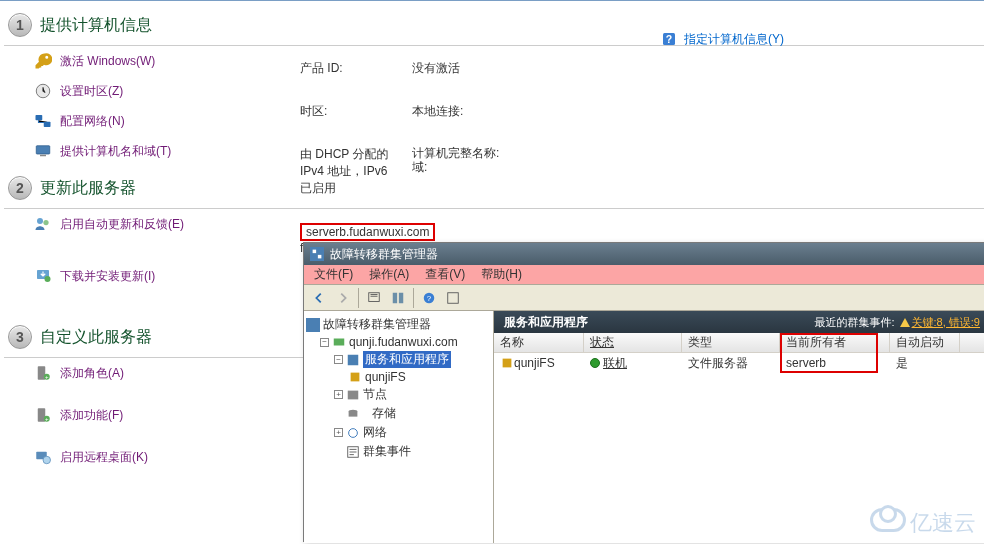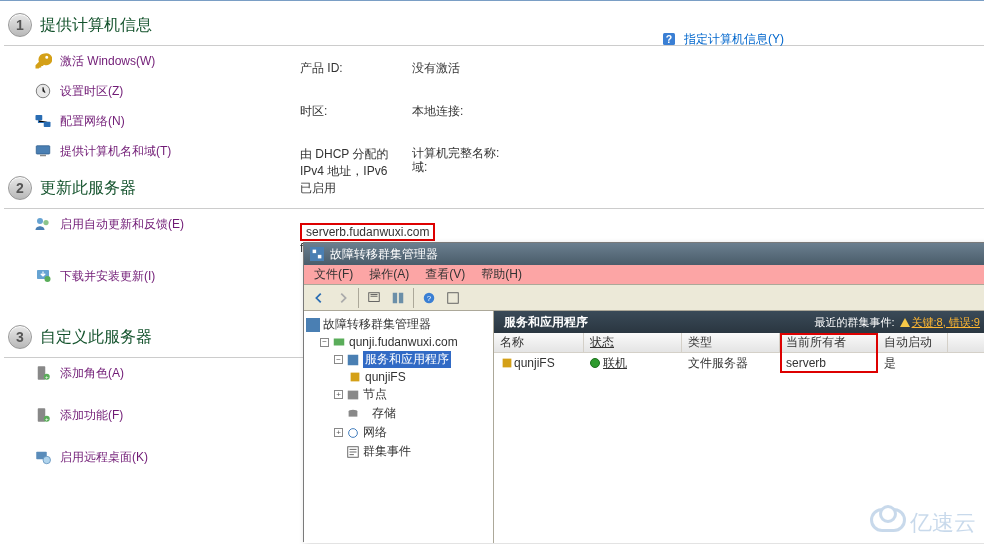--- a/index.html
+++ b/index.html
@@ -45,21 +45,21 @@
 .tree-icon { width:14px; height:14px; display:inline-block; }
 
 .list-panel { flex:1; background:#fff; display:flex; flex-direction:column; }
 .list-header-bar { height:22px; background: linear-gradient(#3a4a58,#2a3640); color:#fff; display:flex; align-items:center; padding:0 10px; justify-content:space-between; }
 .recent-events { font-size:11px; }
 .recent-events a { color:#ffb732; text-decoration:underline; }
 .warn-tri { display:inline-block; width:0; height:0; border-left:5px solid transparent; border-right:5px solid transparent; border-bottom:9px solid #f7c948; vertical-align:middle; margin:0 2px; }
 
 .grid-head { display:flex; height:20px; border-bottom:1px solid #d4d0c8; background:linear-gradient(#fafafa,#e4e4e4); }
 .col { border-right:1px solid #d4d0c8; padding:2px 6px; display:flex; align-items:center; }
-.c-name { width:90px; } .c-state { width:98px;text-decoration:underline; } .c-type { width:98px; } .c-owner { width:98px; } .c-auto { width:70px; }
+.c-name { width:90px; } .c-state { width:98px;text-decoration:underline; } .c-type { width:98px; } .c-owner { width:110px; } .c-auto { width:70px; }
 .grid-row { display:flex; height:20px; align-items:center; }
 .grid-row .col { border-right:none; }
 .owner-red { border:2px solid #d00; position:absolute; }
 .green-dot { width:10px;height:10px;border-radius:50%; background:#2e9b2e; display:inline-block; margin-right:3px; border:1px solid #1c701c; }
 
 
 .top-border { width:100%; height:1px; background:#7a9ec5; }
 
 
 .watermark { position:absolute; right:8px; bottom:6px; opacity:.25; font-size:22px; color:#2a6db3; display:flex; gap:4px; font-family: Arial; }

